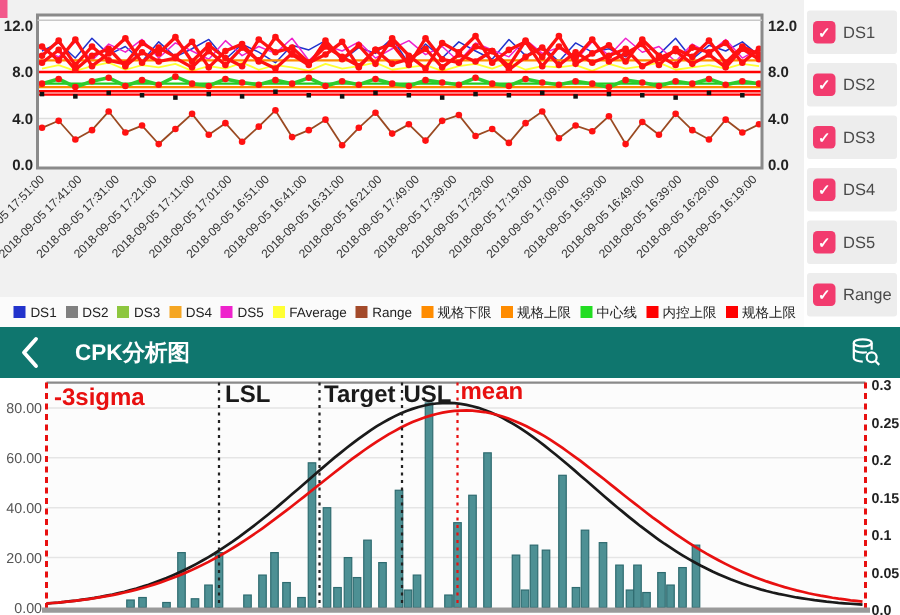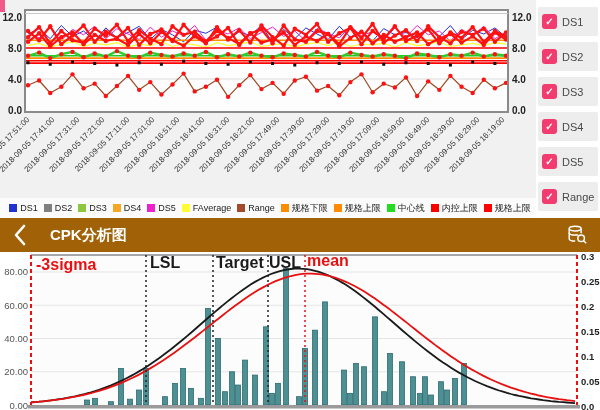--- a/index.html
+++ b/index.html
@@ -398,21 +398,21 @@
       <div class="cb-row">
         <span class="cb-box" style="background: rgb(242, 59, 110);">✓</span>
         <span class="cb-label">DS5</span>
       </div>
       <div class="cb-row">
         <span class="cb-box" style="background: rgb(242, 59, 110);">✓</span>
         <span class="cb-label">Range</span>
       </div>
     </div>
 
-  <div id="app-header" style="background: #a16207;">
+  <div id="app-header" style="background: #0f766e;">
     <div id="back-button">
       <svg width="16" height="26" viewBox="0 0 16 26">
         <polyline points="12,4 4,13 12,22" fill="none" stroke="#ffffff" stroke-width="2.6" stroke-linecap="round" stroke-linejoin="round"></polyline>
       </svg>
     </div>
     <div id="header-title">CPK分析图</div>
     <div id="header-action">
       <svg width="22" height="22" viewBox="0 0 24 24">
         <g fill="none" stroke="#ffffff" stroke-width="1.6">
           <ellipse cx="10" cy="5" rx="6.5" ry="2.6"></ellipse>

